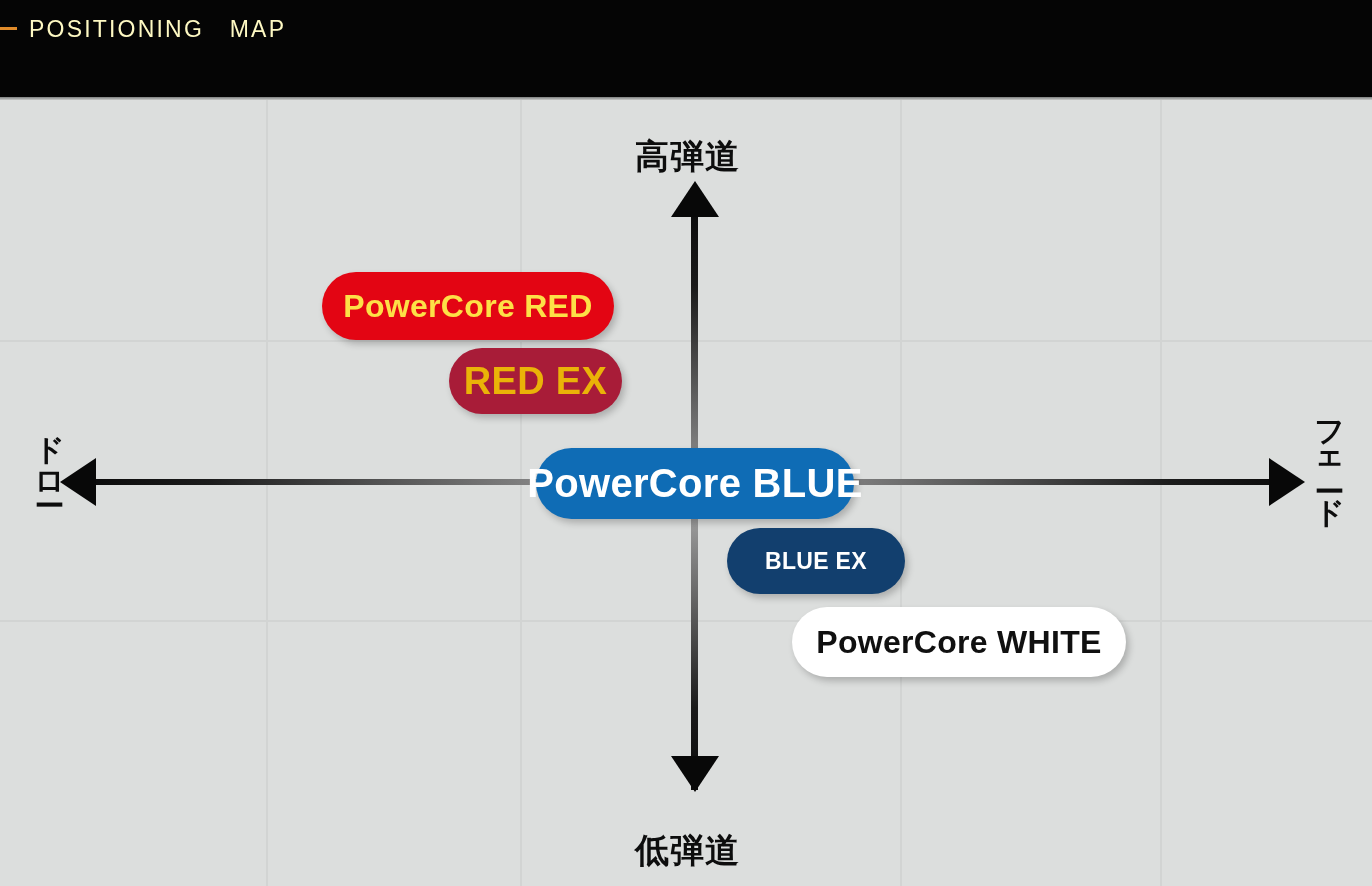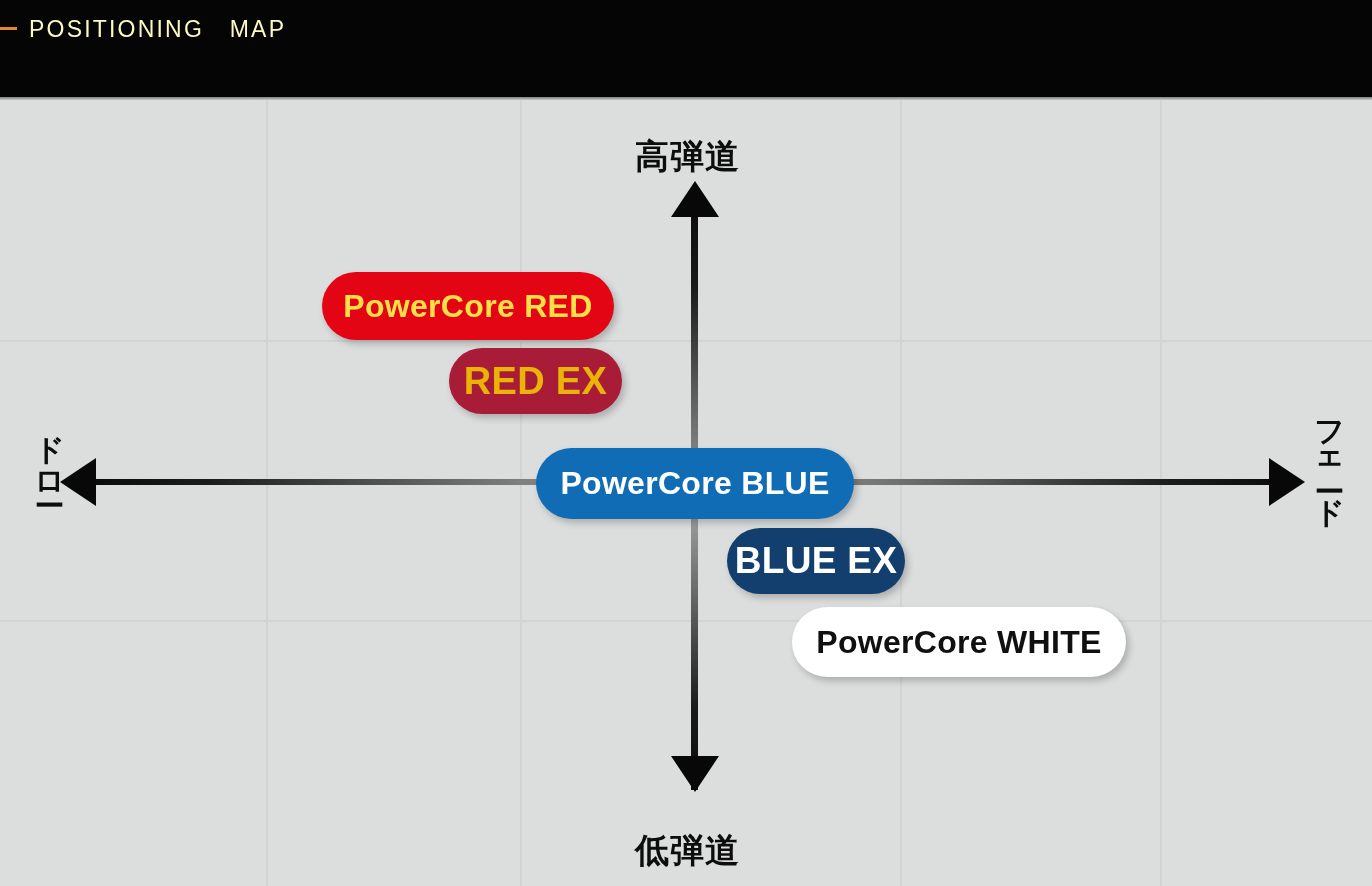--- a/index.html
+++ b/index.html
@@ -200,30 +200,30 @@
     font-size: 38px;
     margin-top: 6px;
   }
   .pill-blue {
     left: 536px;
     top: 348px;
     width: 318px;
     height: 71px;
     background: #0f6cb5;
     color: #ffffff;
-    font-size: 32px;
+    font-size: 40px;
   }
   .pill-blue-ex {
     left: 727px;
     top: 428px;
     width: 178px;
     height: 66px;
     background: #123f6e;
     color: #ffffff;
-    font-size: 37px;
+    font-size: 23px;
   }
   .pill-white {
     left: 792px;
     top: 507px;
     width: 334px;
     height: 70px;
     background: #ffffff;
     color: #101010;
     font-size: 32px;
   }

